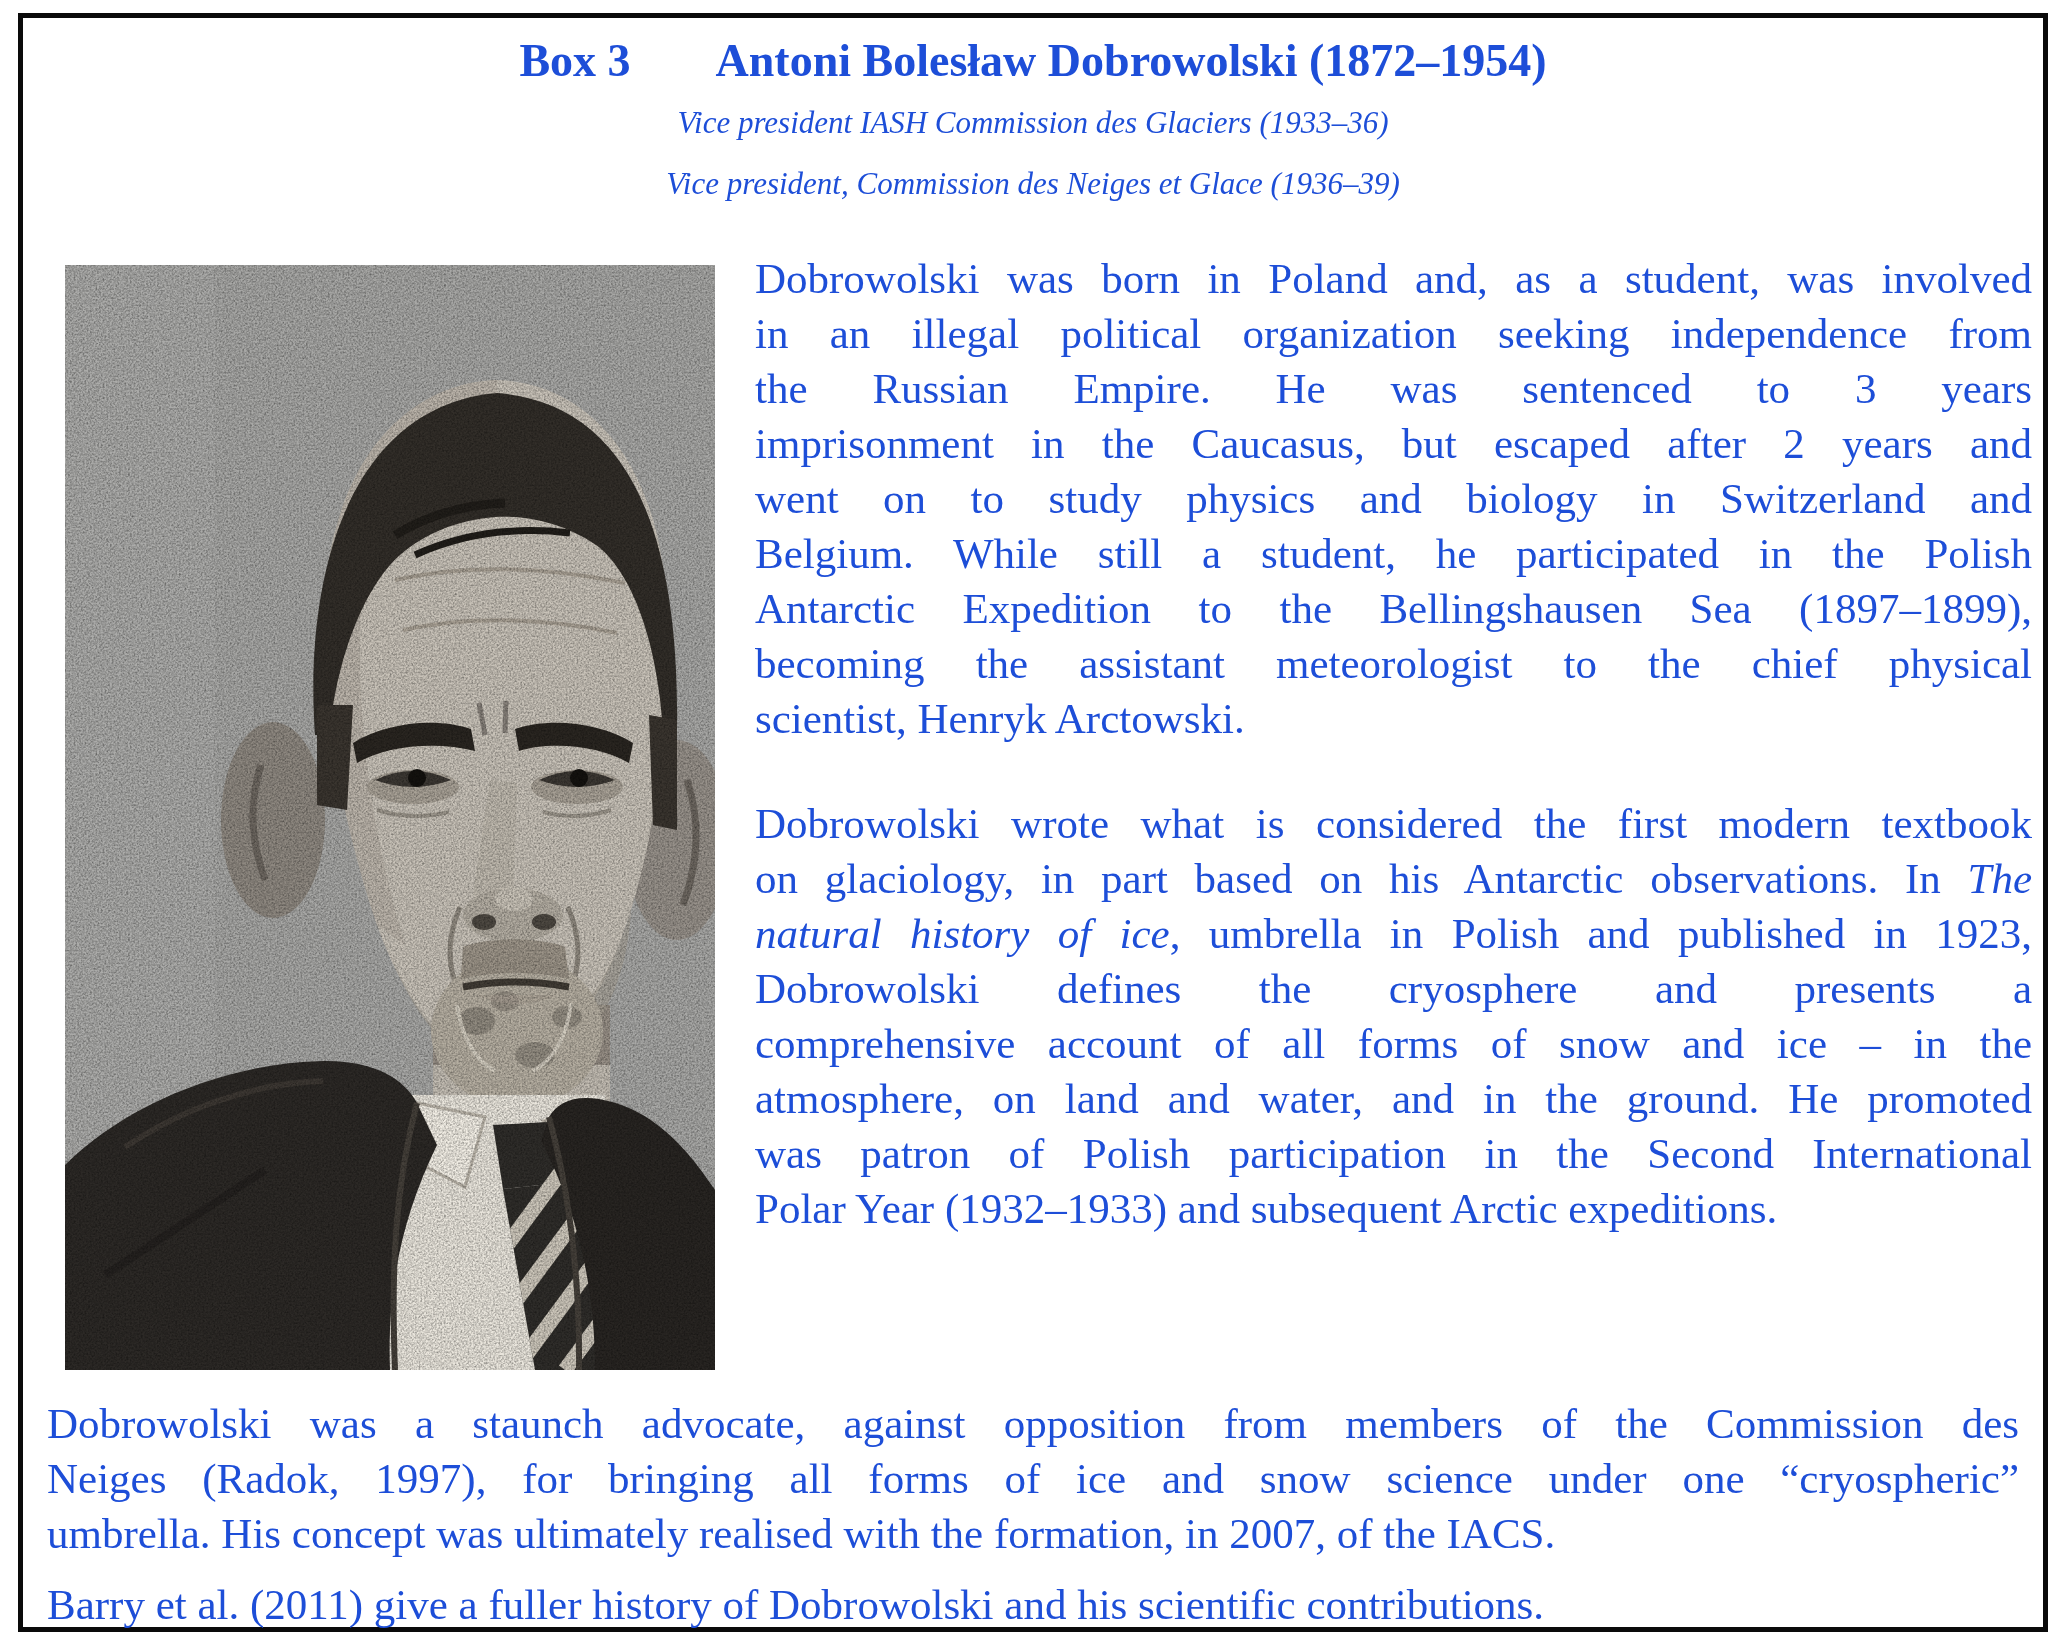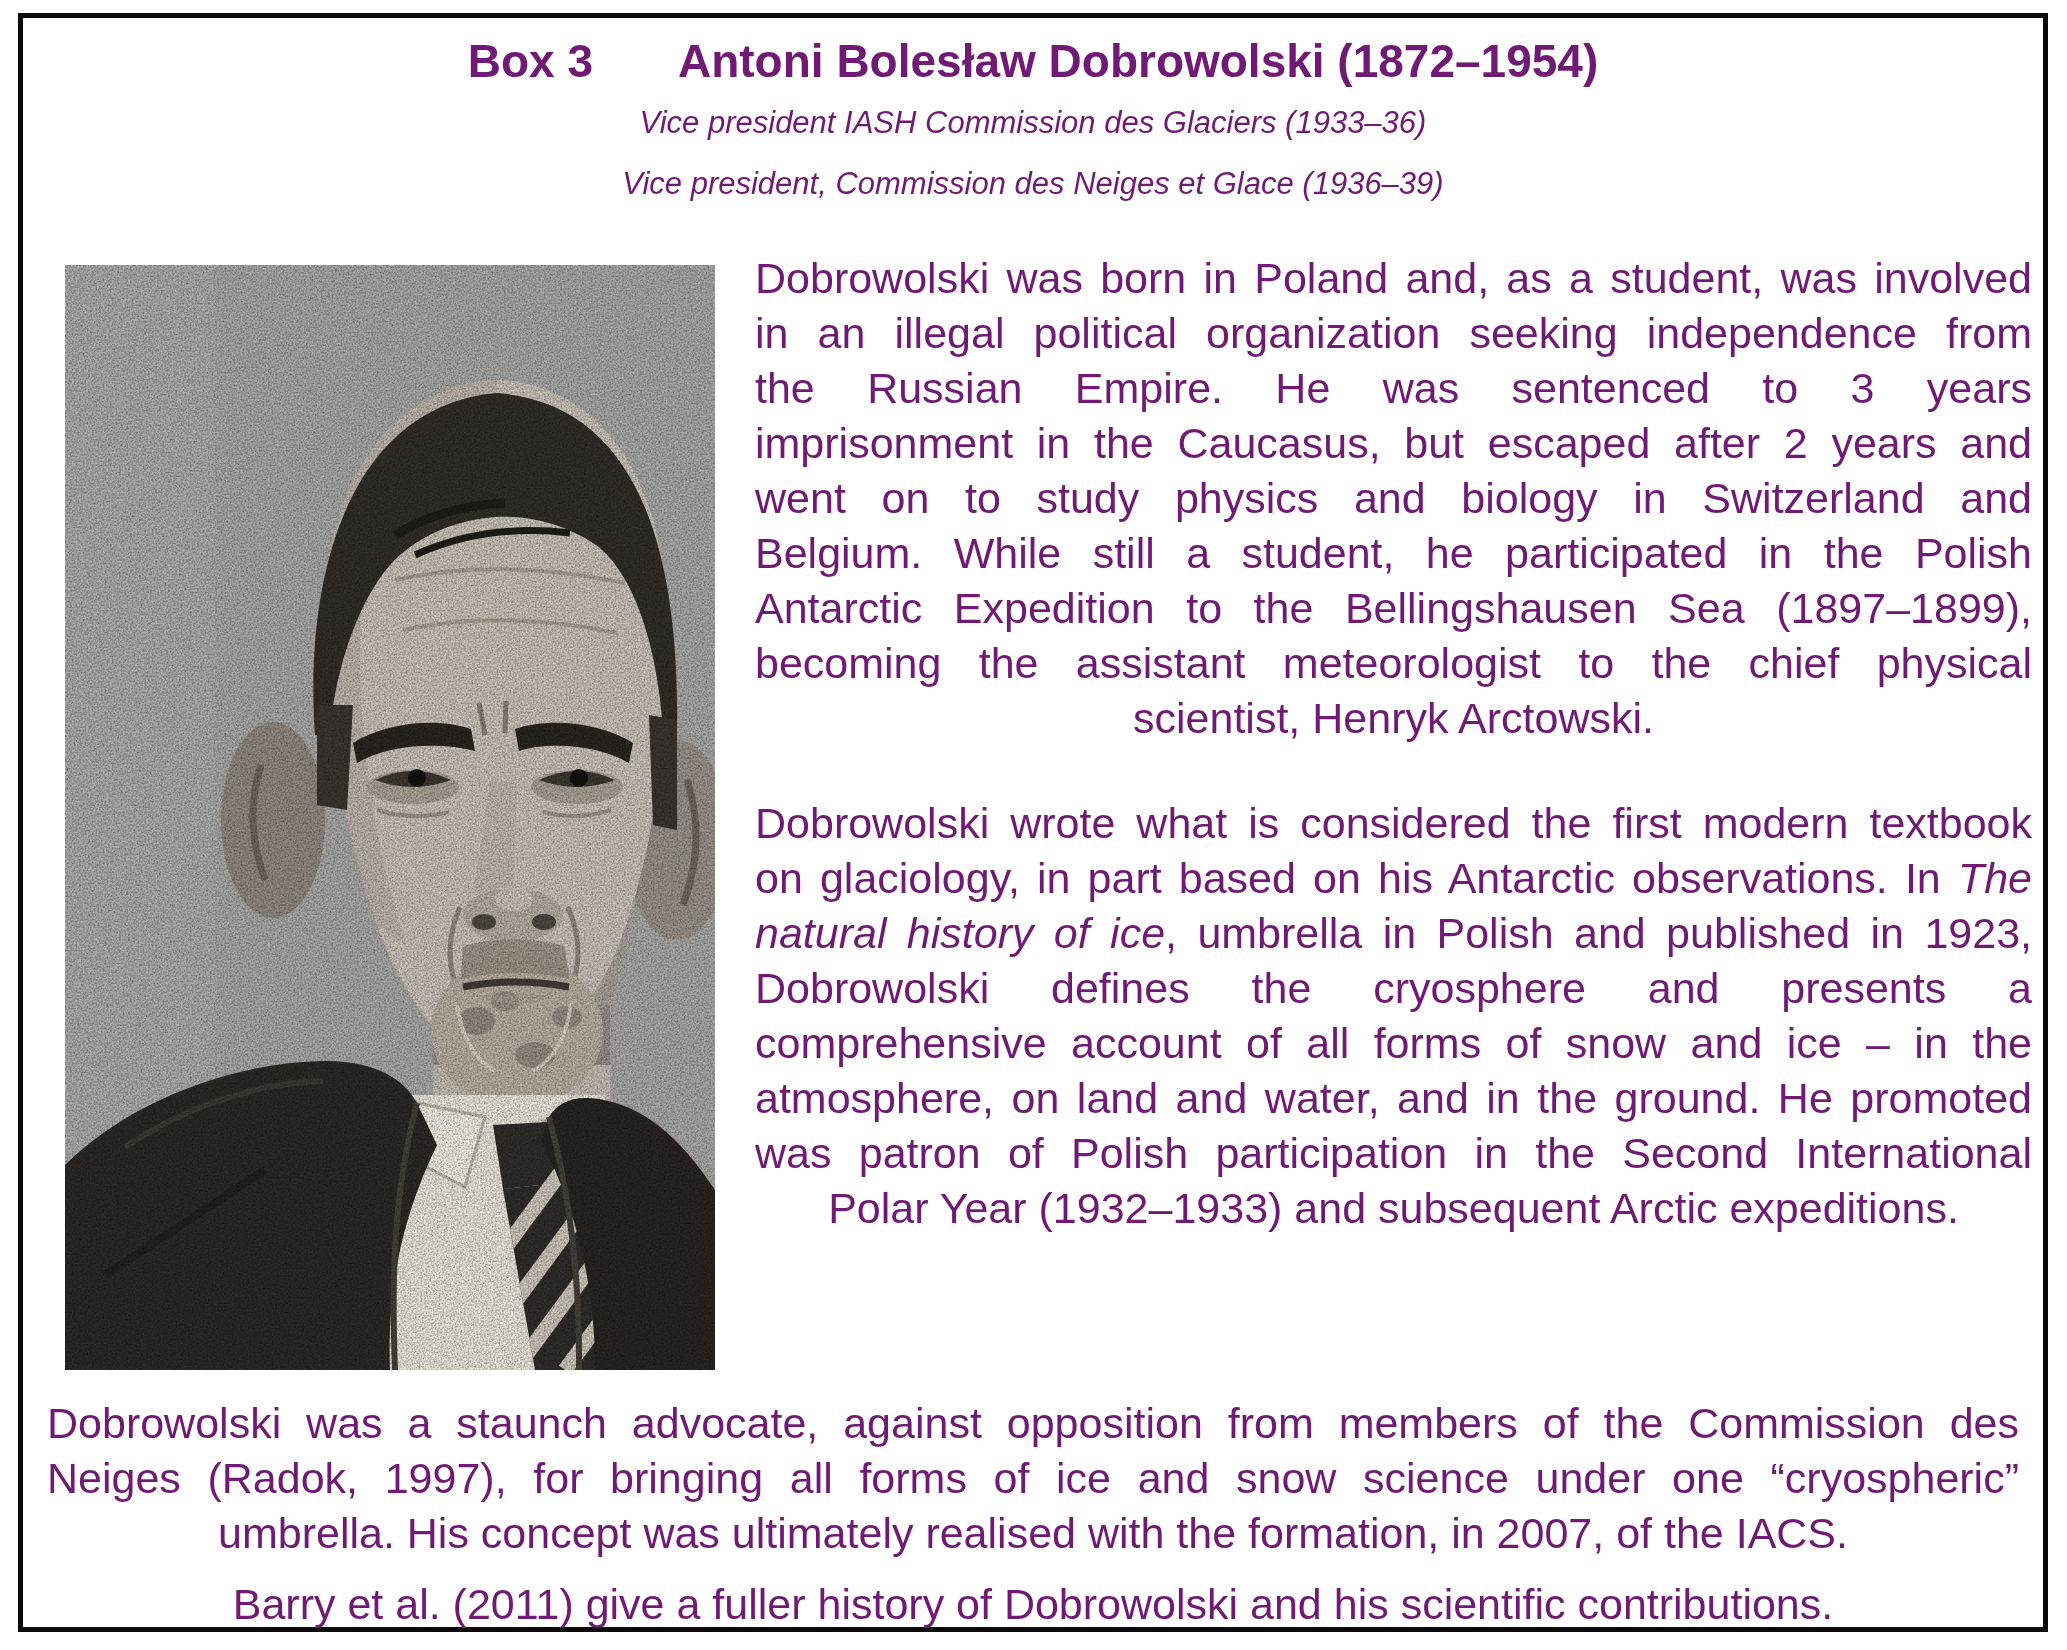--- a/index.html
+++ b/index.html
@@ -1,28 +1,28 @@
 <!DOCTYPE html>
 <html><head>
 <meta charset="utf-8">
 <style>
   html,body{margin:0;padding:0;background:#fff;}
   .page{position:relative;width:2067px;height:1638px;background:#ffffff;overflow:hidden;
-        font-family:Liberation Sans, sans-serif;color:#701a75;}
+        font-family:Liberation Serif, serif;color:#1d4ed8;}
   .box{position:absolute;left:18px;top:13px;width:2030px;height:1619px;
        border:5px solid #0a0a0a;box-sizing:border-box;}
   .header{position:absolute;top:12px;left:0;right:0;text-align:center;}
   .title-line{font-weight:bold;font-size:46px;line-height:62px;white-space:nowrap;}
   .title-gap{display:inline-block;width:85px;}
   .subtitle{font-style:italic;font-size:31px;line-height:61px;white-space:nowrap;}
   .photo{position:absolute;left:42px;top:247px;width:650px;height:1105px;}
   .photo svg{display:block;width:650px;height:1105px;}
   .rcol{position:absolute;left:732px;top:233px;width:1277px;}
   .bottom{position:absolute;left:24px;top:1378px;width:1972px;}
-  .line{font-size:43px;line-height:55px;text-align:center;}
+  .line{font-size:43px;line-height:55px;}
   .line.just{text-align:justify;text-align-last:justify;}
   .it{font-style:italic;}
   .rcol .para + .para{margin-top:50px;}
   .bottom .para + .para{margin-top:16px;}
 </style>
 </head>
 <body>
 
 <div class="page">
   <div class="box">

